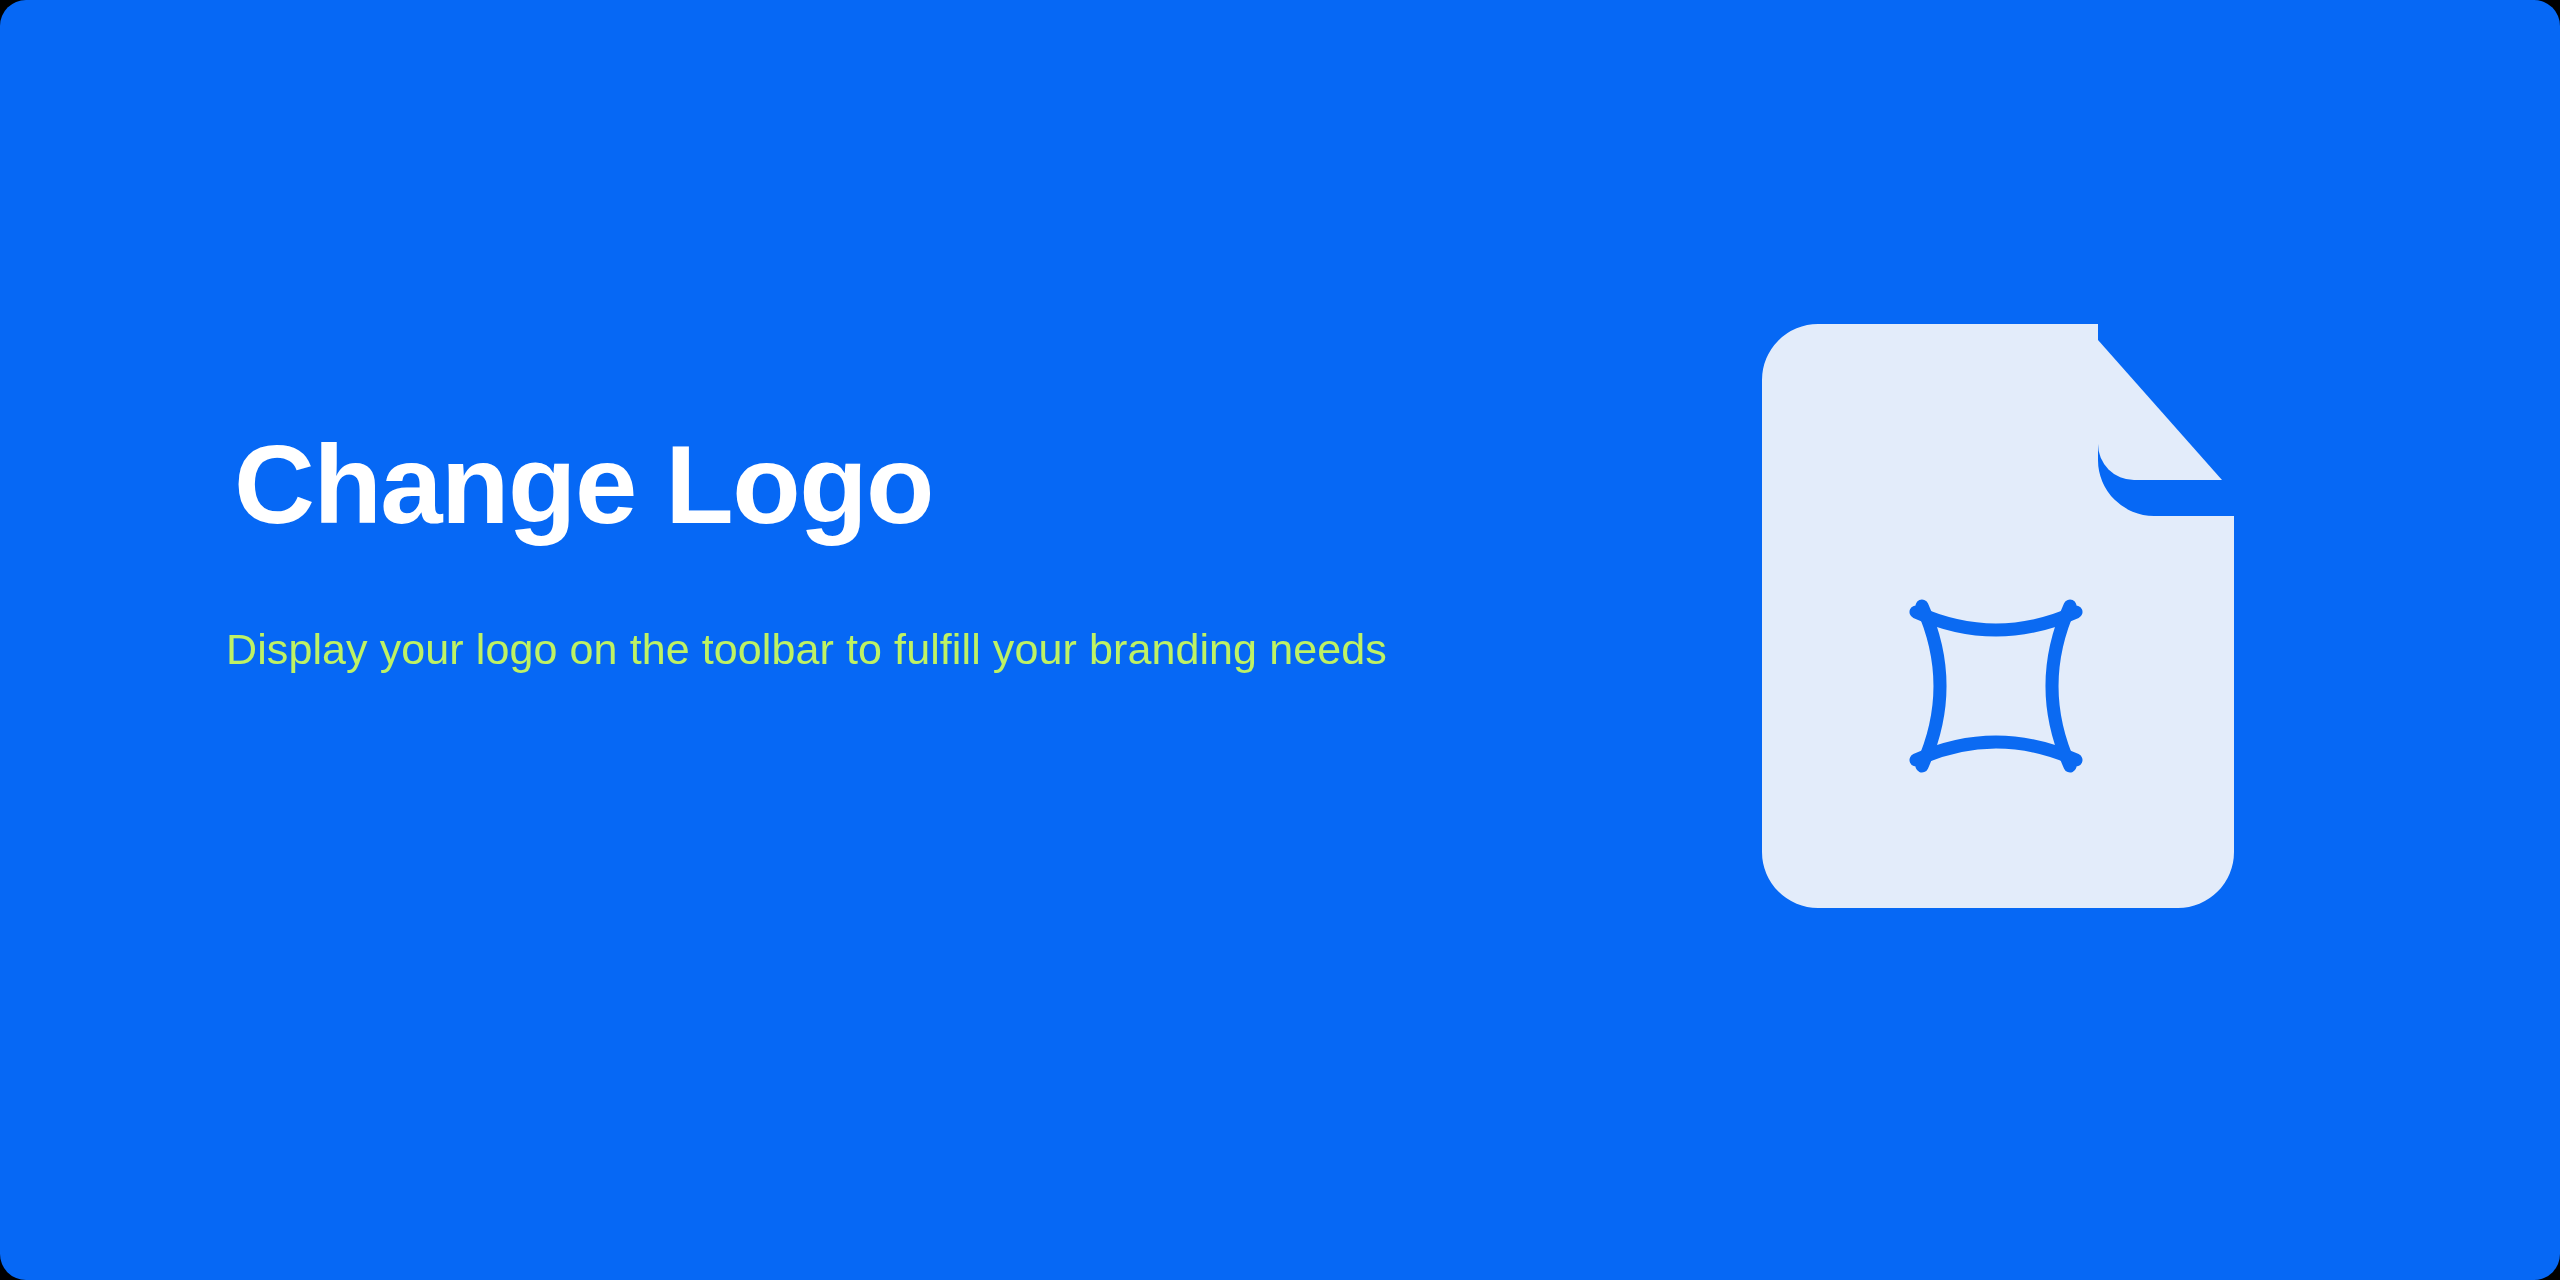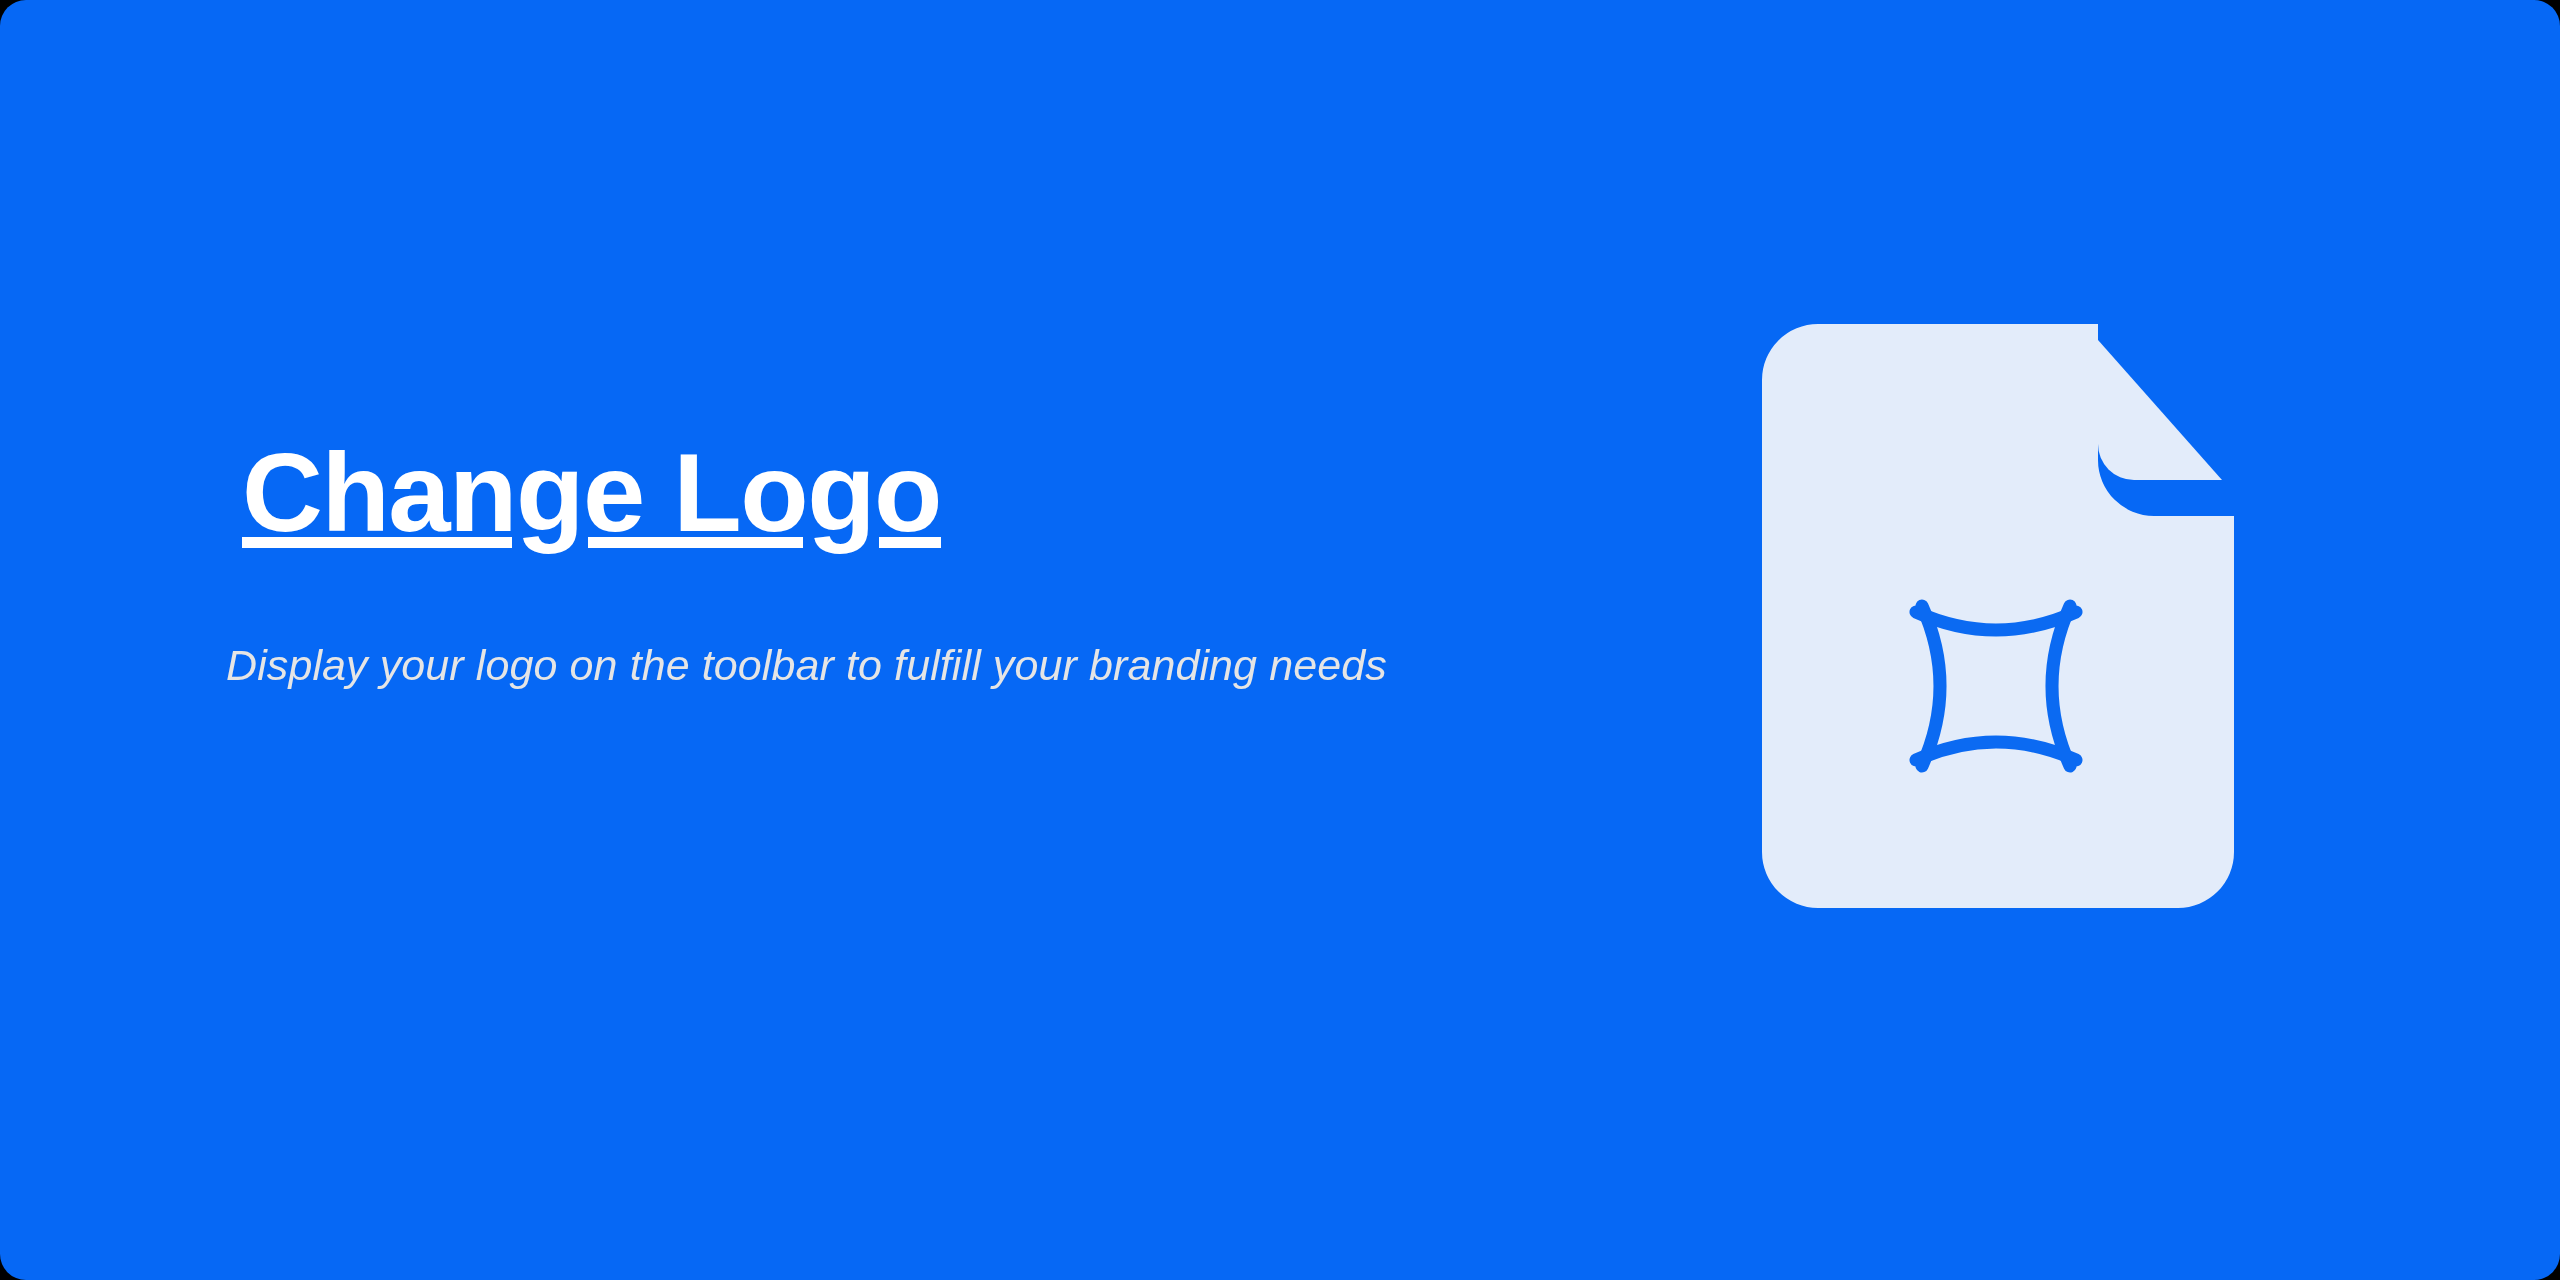--- a/index.html
+++ b/index.html
@@ -28,28 +28,27 @@
 
   
   .copy-block {
     position: absolute;
     left: 226px;
     top: 418px;
     width: 1380px;
   }
 
   .promo-title {
-    margin: 16px;
+    margin: 8px;
     font-family: "Liberation Sans", sans-serif;
     font-weight: 700;
     font-size: 112px;
     line-height: 1.06;
     letter-spacing: -1.5px;
     color: #ffffff;
-    text-decoration: underline;
     -webkit-font-smoothing: antialiased;
   }
 
   .promo-subtitle {
     margin: 0;
     padding-top: 54px;
     max-width: 1230px;
     font-family: "Liberation Sans", sans-serif;
     font-weight: 400;
     font-size: 43px;
@@ -69,21 +68,21 @@
   .illustration svg { display: block; width: 100%; height: 100%; }
 </style>
 </head>
 <body>
 
 <div class="stage">
   <div class="promo-card" style="--brand: #0668F5;">
 
     <div class="copy-block">
       <h1 class="promo-title" style="color: rgb(255, 255, 255);">Change Logo</h1>
-      <p class="promo-subtitle" style="color: #e5e5e5; font-style: italic;">Display your logo on the toolbar to fulfill your branding needs</p>
+      <p class="promo-subtitle" style="color: #bef264;">Display your logo on the toolbar to fulfill your branding needs</p>
     </div>
 
     <div class="illustration">
       <svg viewBox="0 0 500 616" xmlns="http://www.w3.org/2000/svg" aria-hidden="true">
 
         <path fill="#E3ECFA" d="M 12 68
                  A 56 56 0 0 1 68 12
                  L 348 12
                  L 348 148
                  A 56 56 0 0 0 404 204

